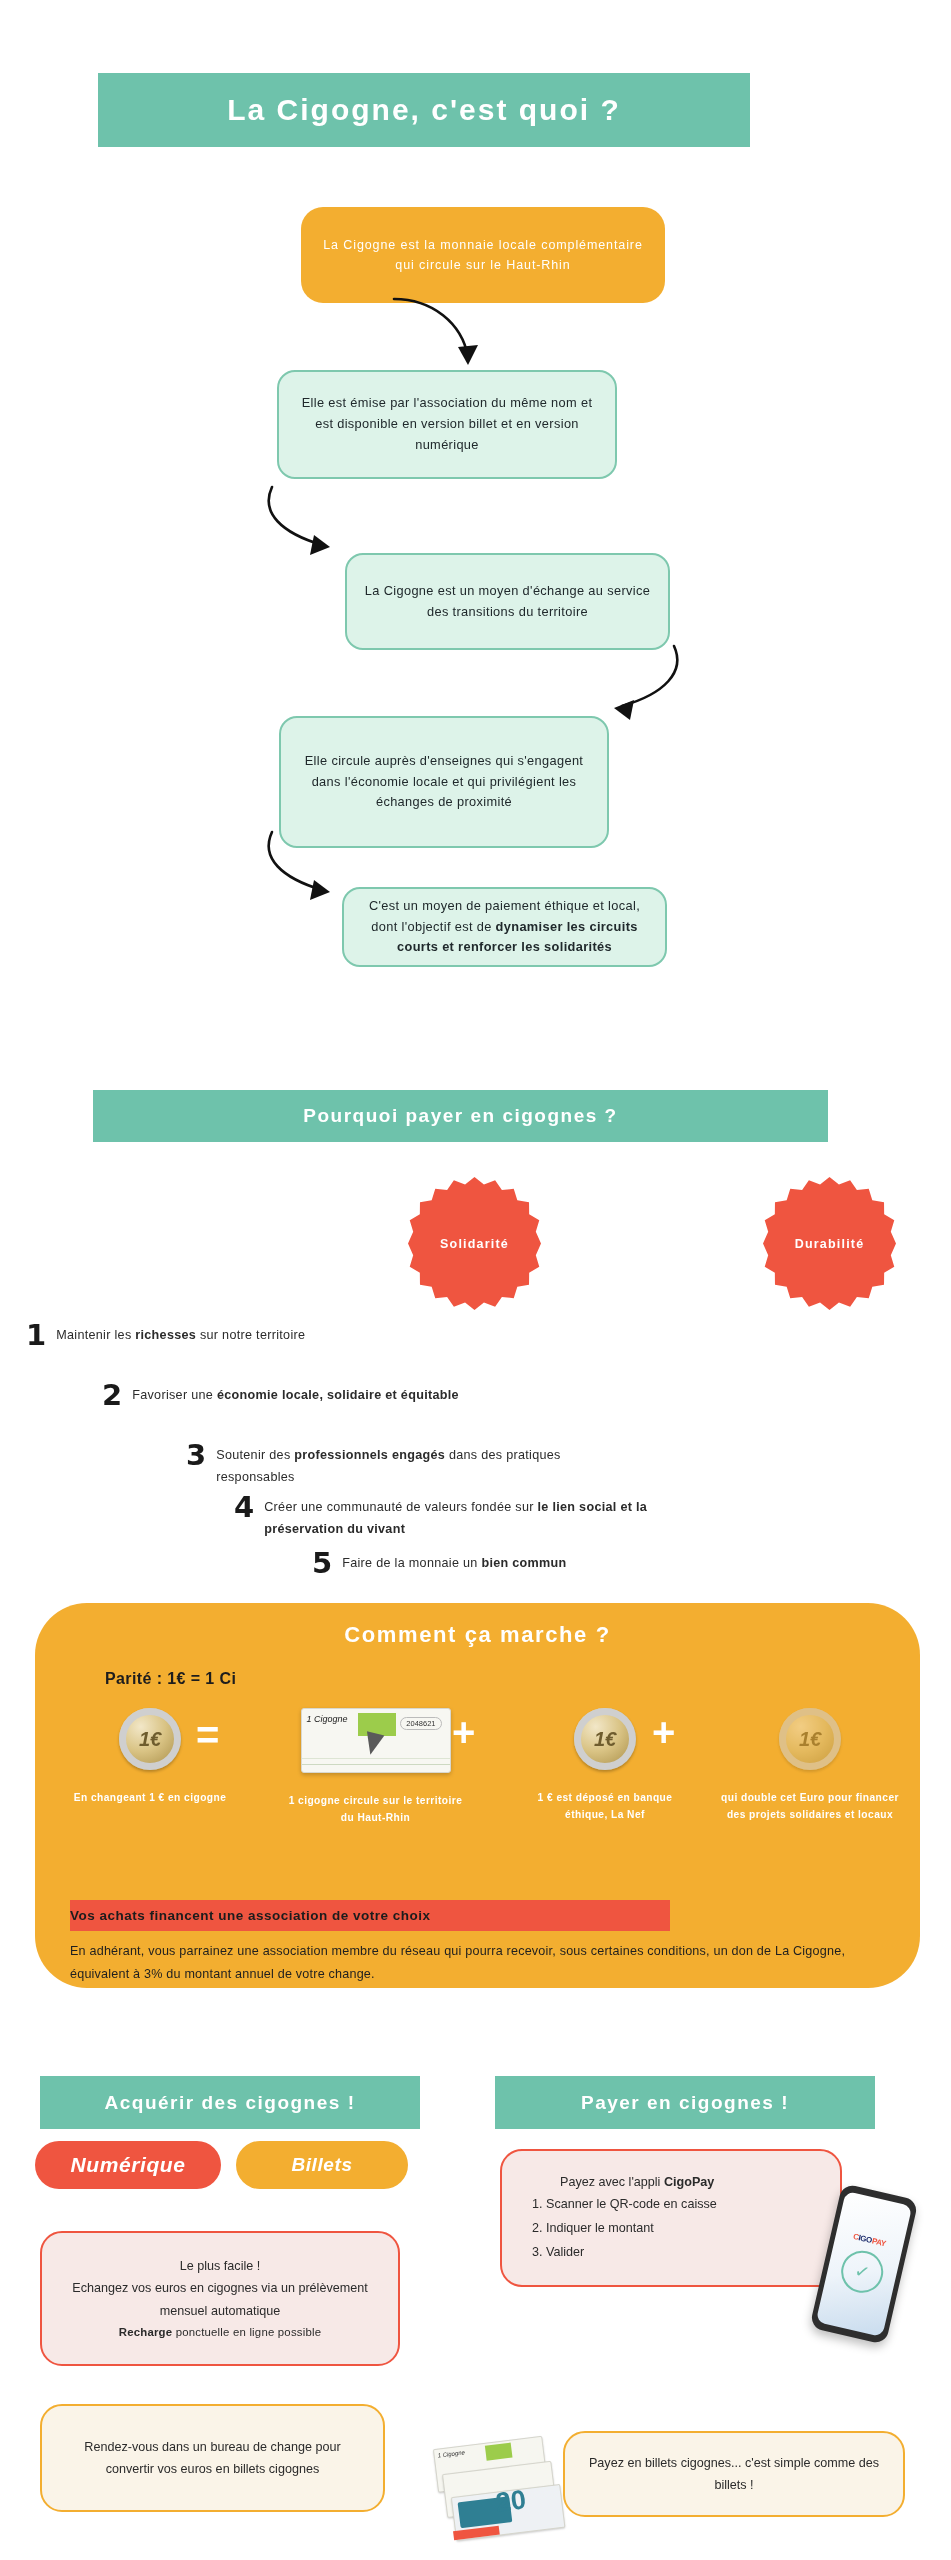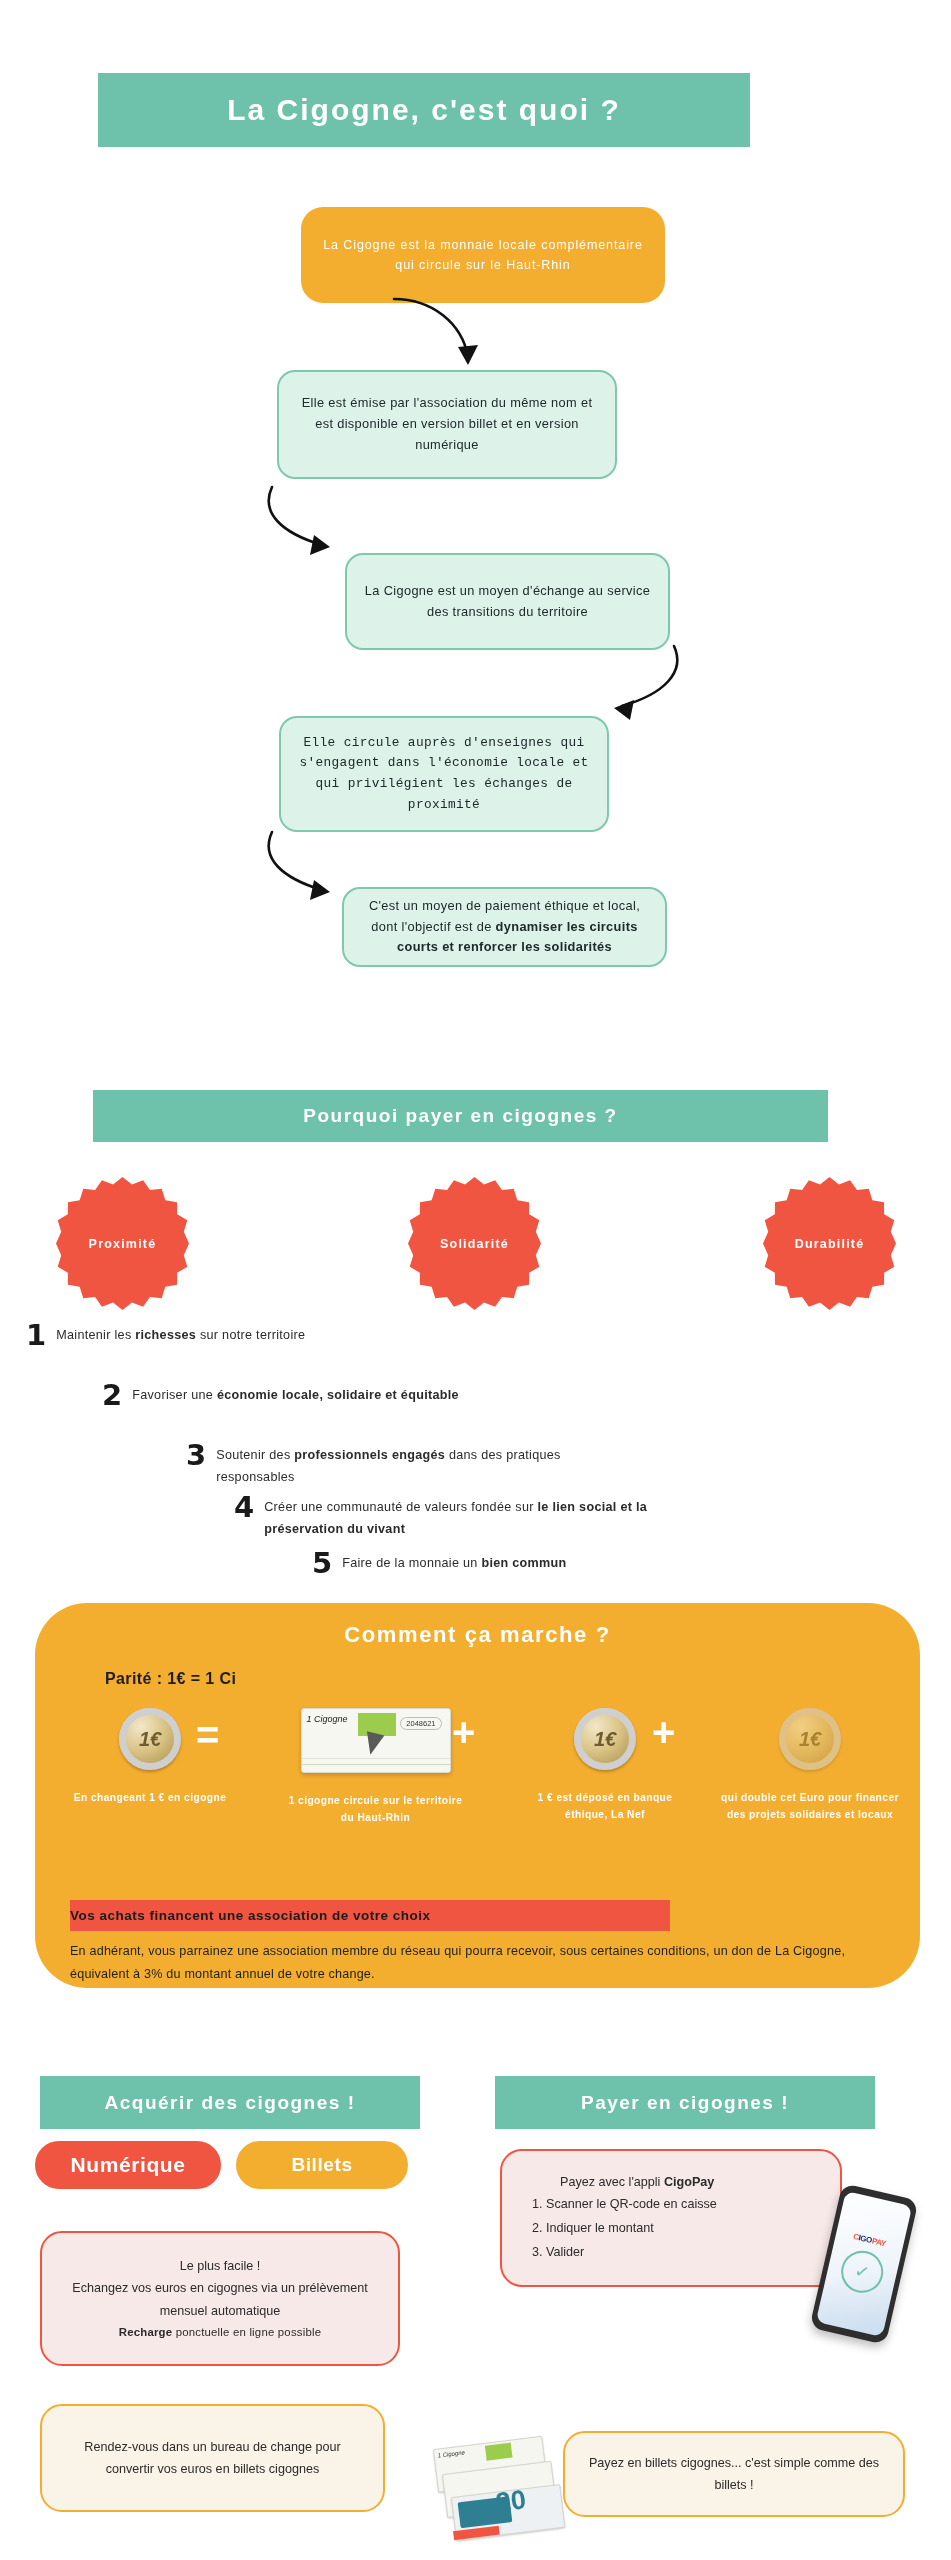--- a/index.html
+++ b/index.html
@@ -41,21 +41,21 @@
     background:#f3ae30;color:#ffffff;border-radius:22px;
     font-size:12.5px;letter-spacing:.9px;font-weight:500;
   }
   .flowbox.mint{
     background:#ddf3e9;color:#20292c;border:2px solid #7ec8ae;
     border-radius:18px;font-size:12.8px;letter-spacing:.35px;
   }
   #flow-1{left:301px;top:207px;width:364px;height:96px;}
   #flow-2{left:277px;top:370px;width:340px;height:109px;}
   #flow-3{left:345px;top:553px;width:325px;height:97px;}
-  #flow-4{left:279px;top:716px;width:330px;height:116px;font-family:Liberation Mono, monospace;}
+  #flow-4{left:279px;top:716px;width:330px;height:132px;}
   #flow-5{left:342px;top:887px;width:325px;height:80px;}
   .flowbox b{font-weight:bold;}
 
   .arrow{position:absolute;pointer-events:none;}
 
   
   .burst{
     position:absolute;width:133px;height:133px;background:#ef5540;
     display:flex;align-items:center;justify-content:center;
     color:#ffffff;font-size:12.5px;font-weight:bold;letter-spacing:1.2px;
@@ -157,21 +157,21 @@
   }
   #assoc-para{
     position:absolute;left:70px;top:1940px;width:790px;
     color:#1f1f1f;font-size:12.6px;line-height:1.82;letter-spacing:.2px;
   }
 
   
   .pill{
     position:absolute;border-radius:26px;color:#ffffff;font-weight:bold;
     display:flex;align-items:center;justify-content:center;
-    font-size:21px;letter-spacing:.6px;
+    font-size:21px;letter-spacing:.6px;font-style:italic;
   }
   #pill-num{left:35px;top:2141px;width:186px;height:48px;background:#ef5540;}
   #pill-bil{left:236px;top:2141px;width:172px;height:48px;background:#f3ae30;font-size:19px;}
 
   .card{
     position:absolute;box-sizing:border-box;border-radius:22px;
     display:flex;flex-direction:column;align-items:center;justify-content:center;
     text-align:center;padding:14px 18px;line-height:1.78;
   }
   .card.red{background:#f7e9e7;border:2.5px solid #ef5540;font-size:12.6px;color:#2b2b2b;}
@@ -263,23 +263,20 @@
   </svg>
 
   <div class="flowbox mint" id="flow-5">
     <span class="inner">
       <span>C'est un moyen de paiement éthique et local, dont l'objectif est de </span><b>dynamiser les circuits courts et renforcer les solidarités</b>
     </span>
   </div>
 
   <div class="banner" id="why-title">Pourquoi payer en cigognes ?</div>
 
-  <div class="burst" id="burst-1">
-    <span>Proximité</span>
-  </div>
   <div class="burst" id="burst-2">
     <span>Solidarité</span>
   </div>
   <div class="burst" id="burst-3">
     <span>Durabilité</span>
   </div>
 
   <div class="numitem" id="num-1">
     <span class="num">1</span>
     <span class="txt"><span>Maintenir les </span><b>richesses</b><span> sur notre territoire</span></span>

